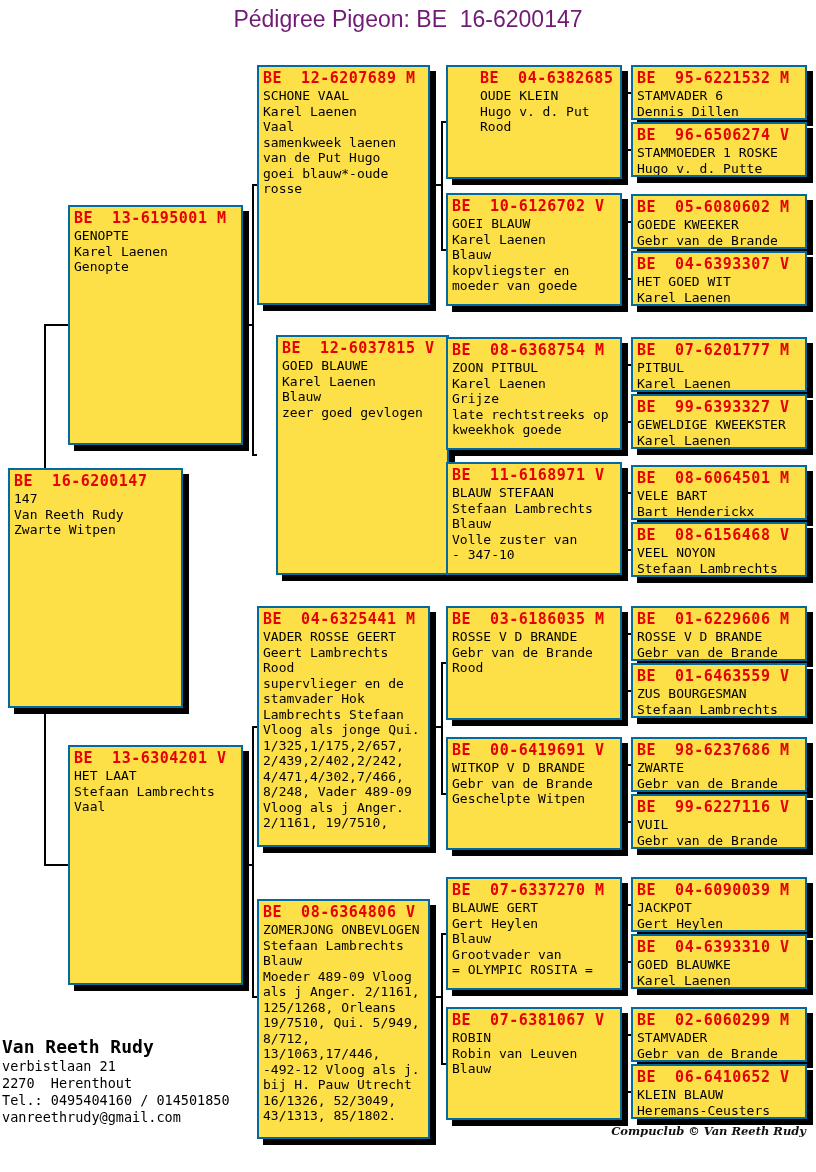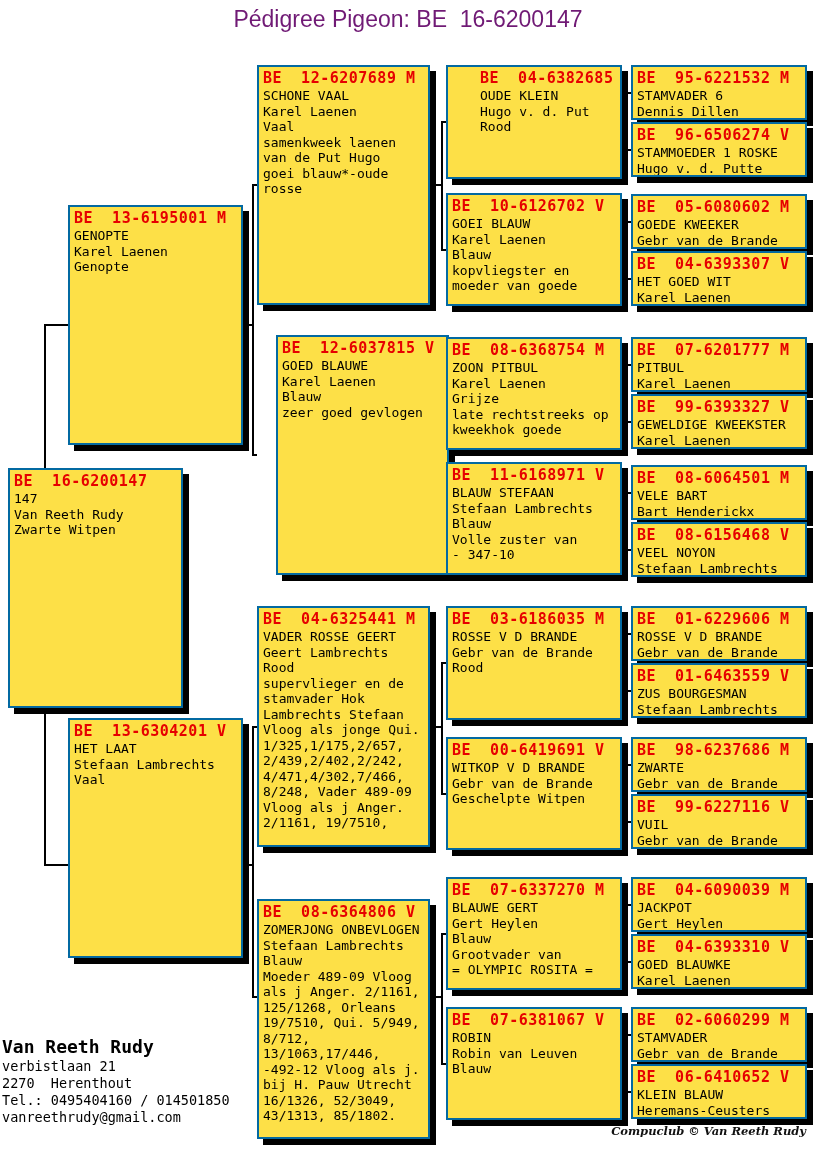--- a/index.html
+++ b/index.html
@@ -89,21 +89,21 @@
         <div class="bline">147</div>
         <div class="bline">Van Reeth Rudy</div>
         <div class="bline">Zwarte Witpen</div>
       </div>
       <div class="pbox" style="left: 68px; top: 205px; width: 175px; height: 240px;">
         <div class="ring">BE  13-6195001 M</div>
         <div class="bline">GENOPTE</div>
         <div class="bline">Karel Laenen</div>
         <div class="bline">Genopte</div>
       </div>
-      <div class="pbox" style="left: 68px; top: 718px; width: 175px; height: 240px;">
+      <div class="pbox" style="left: 68px; top: 745px; width: 175px; height: 240px;">
         <div class="ring">BE  13-6304201 V</div>
         <div class="bline">HET LAAT</div>
         <div class="bline">Stefaan Lambrechts</div>
         <div class="bline">Vaal</div>
       </div>
       <div class="pbox" style="left: 257px; top: 65px; width: 173px; height: 240px;">
         <div class="ring">BE  12-6207689 M</div>
         <div class="bline">SCHONE VAAL</div>
         <div class="bline">Karel Laenen</div>
         <div class="bline">Vaal</div>

